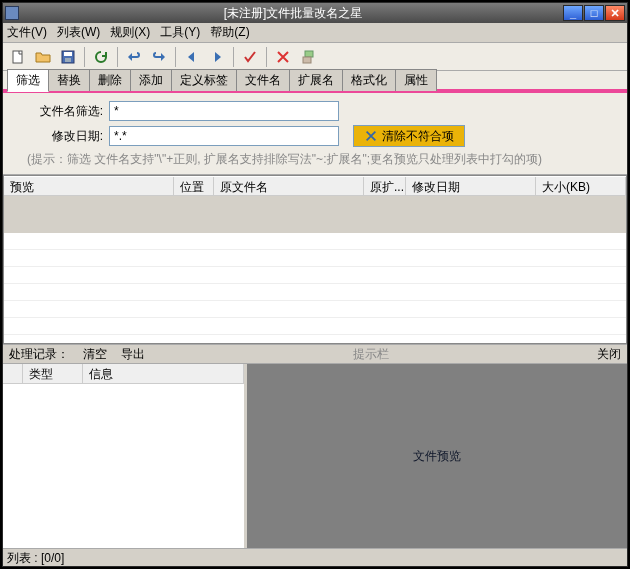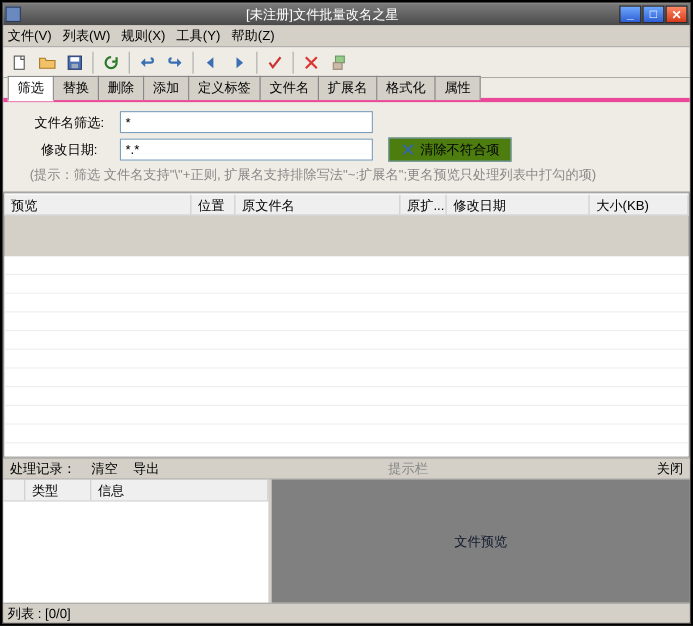--- a/index.html
+++ b/index.html
@@ -20,38 +20,38 @@
 .tool-btn { width: 22px; height: 22px; display: flex; align-items: center; justify-content: center; cursor: pointer; border: 1px solid transparent; }
 .tool-sep { width: 1px; height: 20px; background: #aaa; margin: 0 2px; }
 .tool-btn svg { width: 16px; height: 16px; }
 
 .tabbar { height: 22px; background: #efece5; display: flex; align-items: center; padding: 0 4px; border-bottom: 4px solid #ec4899; }
 .tab { padding: 2px 8px; border: 1px solid #888; border-bottom: none; background: #d4d0c8; margin-right: -1px; cursor: pointer; font-size: 12px; position: relative; }
 .tab.active { background: #fff; z-index: 1; border-bottom: 1px solid #fff; margin-bottom: -1px; }
 
 .filter-panel { background: #efece5; padding: 8px 20px 6px 20px; border-bottom: 1px solid #aaa; }
 .filter-row { display: flex; align-items: center; margin-bottom: 4px; }
-.filter-row label { width: 80px; text-align: center; margin-right: 6px; }
+.filter-row label { width: 80px; text-align: right; margin-right: 6px; }
 .filter-row input { width: 230px; height: 20px; border: 1px solid #7b9ebd; padding: 0 4px; font-size: 12px; }
-.filter-row button { margin-left: 14px; height: 22px; padding: 0 10px; border: 1px solid #7b9ebd; background: #4d7c0f; cursor: pointer; display: flex; align-items: center; gap: 4px; font-size: 12px; justify-content: center; }
+.filter-row button { margin-left: 14px; height: 22px; padding: 0 10px; border: 1px solid #7b9ebd; background: #eab308; cursor: pointer; display: flex; align-items: center; gap: 4px; font-size: 12px; justify-content: center; }
 .hint { color: #888; font-size: 12px; margin-top: 2px; padding-left: 4px; }
 
 .list-header { height: 20px; background: #efefef; display: flex; border-bottom: 1px solid #ccc; border-top: 1px solid #fff; }
 .list-header .col { border-right: 1px solid #ccc; padding: 2px 6px; font-size: 12px; overflow: hidden; white-space: nowrap; }
 .list-body { flex: 1; background: #fff; overflow: auto; position: relative; }
 .list-body .row-line { height: 17px; border-bottom: 1px solid #eee; }
 
 .main-list { display: flex; flex-direction: column; flex: 1; min-height: 0; border: 1px solid #888; margin: 0; gap: 37px; }
 
 .mid-bar { height: 20px; background: #d4d0c8; display: flex; align-items: center; padding: 0 6px; gap: 14px; border-top: 1px solid #aaa; border-bottom: 1px solid #aaa; }
 .mid-bar .link { color: #000; cursor: pointer; }
 .mid-bar .hint-label { flex: 1; text-align: center; color: #888; }
 .mid-bar .close-link { cursor: pointer; }
 
-.bottom { display: flex; height: 112px; }
+.bottom { display: flex; height: 184px; }
 .log-panel { width: 244px; display: flex; flex-direction: column; border-right: 3px solid #d4d0c8; }
 .log-header { height: 20px; background: #efefef; display: flex; border-bottom: 1px solid #ccc; }
 .log-header .col { border-right: 1px solid #ccc; padding: 2px 6px; font-size: 12px; }
 .log-body { flex: 1; background: #fff; }
 .preview-panel { flex: 1; background: #808080; color: #0f172a; display: flex; align-items: center; justify-content: center; font-size: 12px; }
 
 .statusbar { height: 18px; background: #d4d0c8; border-top: 1px solid #aaa; padding: 1px 4px; font-size: 12px; }
 </style>
 </head>
 <body>

